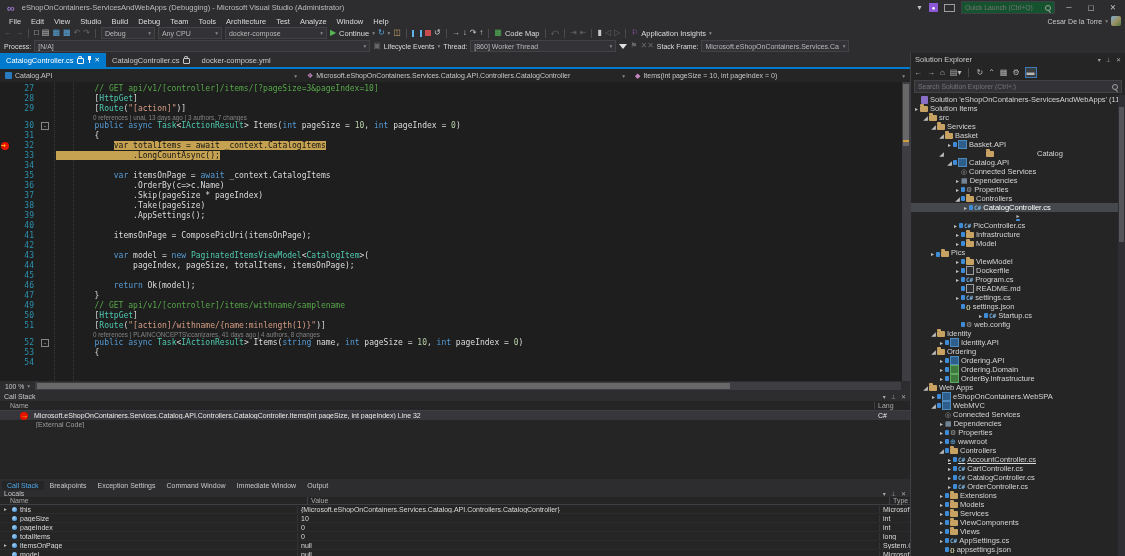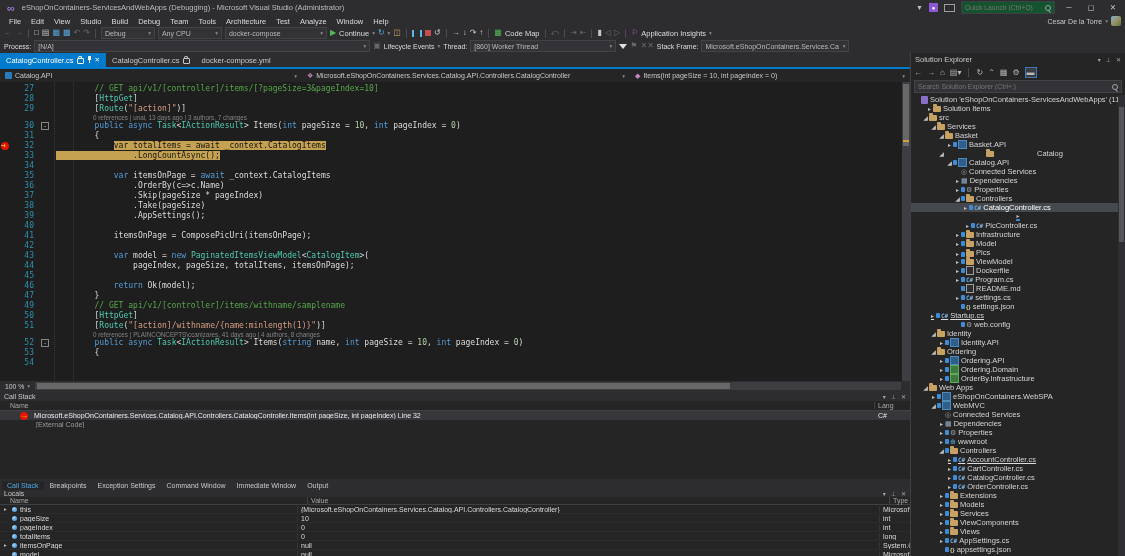--- a/index.html
+++ b/index.html
@@ -501,21 +501,21 @@
       <div class="se-search">
         <input placeholder="Search Solution Explorer (Ctrl+;)" style="">
         <span class="mag"></span>
       </div>
       <div class="se-tree" id="se-tree">
           <div class="tr" style="padding-left: 3px;">
             <span class="tw-arrow"></span>
             <span class="tw-ico i-sln"></span>
             <span class="tw-label">Solution 'eShopOnContainers-ServicesAndWebApps' (11 projects)</span>
           </div>
-          <div class="tr" style="padding-left: 15px;">
+          <div class="tr" style="padding-left: 2px;">
             <span class="tw-arrow">▸</span>
             <span class="tw-ico i-fold"></span>
             <span class="tw-label">Solution Items</span>
           </div>
           <div class="tr" style="padding-left: 11px;">
             <span class="tw-arrow">◢</span>
             <span class="tw-ico i-fold"></span>
             <span class="tw-label">src</span>
           </div>
           <div class="tr" style="padding-left: 19px;">
@@ -572,39 +572,39 @@
             <span class="tw-lock"></span>
             <span class="tw-ico i-cs">C#</span>
             <span class="tw-label">CatalogController.cs</span>
           </div>
           <div class="tr" style=" flex-direction: column;">
             <span class="tw-arrow">▸</span>
             <span class="tw-lock"></span>
             <span class="tw-ico i-cs">C#</span>
             <span class="tw-label">HomeController.cs</span>
           </div>
-          <div class="tr" style="padding-left: 53px;">
+          <div class="tr" style="padding-left: 41px;">
             <span class="tw-arrow">▸</span>
             <span class="tw-lock"></span>
             <span class="tw-ico i-cs">C#</span>
             <span class="tw-label">PicController.cs</span>
           </div>
           <div class="tr" style="padding-left: 43px;">
             <span class="tw-arrow">▸</span>
             <span class="tw-lock"></span>
             <span class="tw-ico i-fold"></span>
             <span class="tw-label">Infrastructure</span>
           </div>
           <div class="tr" style="padding-left: 43px;">
             <span class="tw-arrow">▸</span>
             <span class="tw-lock"></span>
             <span class="tw-ico i-fold"></span>
             <span class="tw-label">Model</span>
           </div>
-          <div class="tr" style="padding-left: 43px; align-items: flex-end;">
+          <div class="tr" style="padding-left: 18px; align-items: flex-end;">
             <span class="tw-arrow">▸</span>
             <span class="tw-lock"></span>
             <span class="tw-ico i-fold"></span>
             <span class="tw-label">Pics</span>
           </div>
           <div class="tr" style="padding-left: 43px;">
             <span class="tw-arrow">▸</span>
             <span class="tw-lock"></span>
             <span class="tw-ico i-fold"></span>
             <span class="tw-label">ViewModel</span>
@@ -632,21 +632,21 @@
             <span class="tw-lock"></span>
             <span class="tw-ico i-cs">C#</span>
             <span class="tw-label">settings.cs</span>
           </div>
           <div class="tr" style="padding-left: 43px;">
             <span class="tw-arrow"></span>
             <span class="tw-lock"></span>
             <span class="tw-ico i-json">{}</span>
             <span class="tw-label">settings.json</span>
           </div>
-          <div class="tr" style="padding-left: 18px; text-decoration: underline;">
+          <div class="tr" style="padding-left: 66px;">
             <span class="tw-arrow">▸</span>
             <span class="tw-lock"></span>
             <span class="tw-ico i-cs">C#</span>
             <span class="tw-label">Startup.cs</span>
           </div>
           <div class="tr" style="padding-left: 43px;">
             <span class="tw-arrow"></span>
             <span class="tw-lock"></span>
             <span class="tw-ico i-cfg">⚙</span>
             <span class="tw-label">web.config</span>

